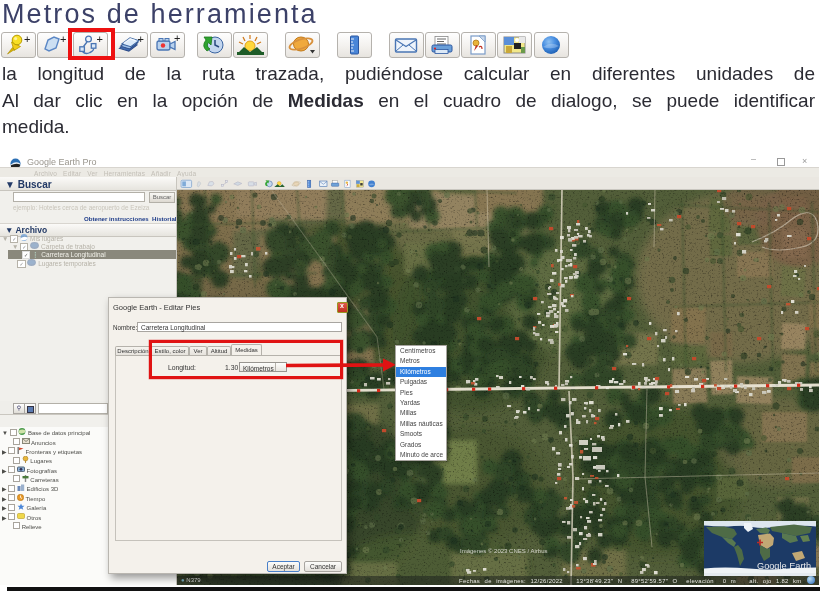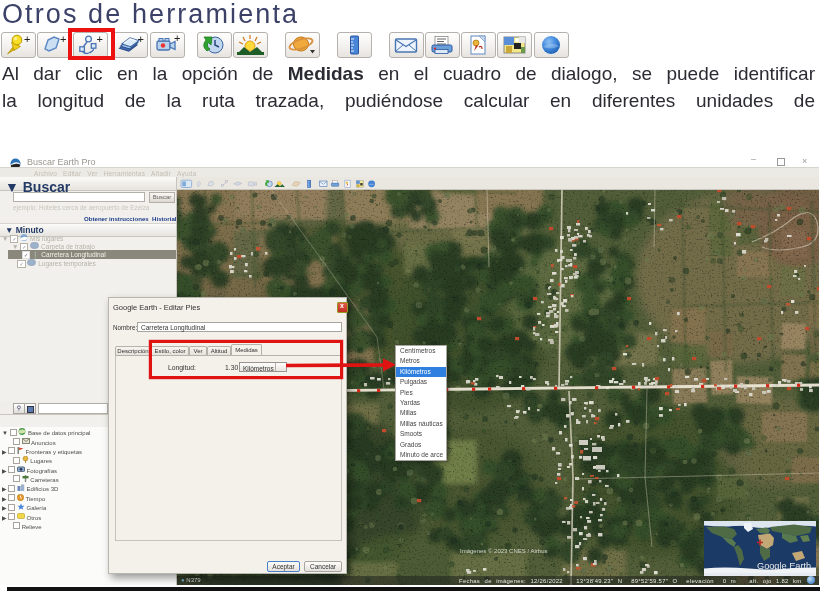--- a/index.html
+++ b/index.html
@@ -6,21 +6,21 @@
 .abs{position:absolute}
 .tbtn{position:absolute;top:32px;width:35px;height:26px;border:1px solid #b5b2ad;border-radius:3px;background:linear-gradient(#fefefe,#f3f1ee 55%,#e7e4df);box-sizing:border-box}
 .tbtn svg{position:absolute;left:0;top:0}
 .cb{display:inline-block;width:5px;height:5px;background:#fff;border:1px solid #a8a49c;vertical-align:-0.5px}
 .tab{position:absolute;top:48px;height:9px;background:linear-gradient(#f6f4ef,#e6e3dd);border:1px solid #b5b2ab;border-bottom:none;box-sizing:border-box;font-size:6px;color:#333;text-align:center;line-height:8px;border-radius:2px 2px 0 0}
 #tabactive{top:46px;height:11px;background:#f4f1eb;line-height:10px;z-index:3}
 .ui{height:10.4px;line-height:10.4px;padding-left:4px;white-space:nowrap;overflow:hidden}
 </style></head>
 <body>
 
-<div class="abs" style="left:2px;top:-1px;font-size:27px;letter-spacing:2.1px;color:#3c4168;">Otros de herramienta</div>
+<div class="abs" style="left:2px;top:-1px;font-size:27px;letter-spacing:2.1px;color:#3c4168;">Metros de herramienta</div>
 
 <div class="abs" id="topbar" style="left:0;top:0;width:824px;height:60px">
   <div class="tbtn" style="left:1px" id="b1">
       <svg width="33" height="24" viewBox="0 0 33 24">
         <path d="M9.5 9 L18.5 13.5 L12 17.5 Z" fill="#f2cd1a" stroke="#b89b00" stroke-width="0.8"></path>
         <circle cx="15" cy="7" r="4.8" fill="#f8df25" stroke="#b89b00" stroke-width="1"></circle>
         <circle cx="13.6" cy="5.6" r="1.6" fill="#fdf29a"></circle>
         <path d="M10.5 14.5 L5.5 21 L12.5 16.5 Z" fill="#d8b400" stroke="#a88800" stroke-width="0.6"></path>
         <text x="22" y="10" font-size="11" font-family="Liberation Sans" fill="#222">+</text>
       </svg>
@@ -153,51 +153,52 @@
         </defs>
         <circle cx="16" cy="12" r="9" fill="url(#ball)"></circle>
         <path d="M8 14 Q16 8 24 13 Q17 17 8 14" fill="#fff" opacity="0.25"></path>
       </svg>
     </div>
 
   <div class="abs" style="left:68px;top:28px;width:47px;height:32px;border:4px solid #e11;box-sizing:border-box"></div>
 </div>
 
 <div class="abs" style="left:2px;top:63px;width:813px;font-size:19px;color:#2b2b33;">
+  <div style="text-align:justify;text-align-last:justify;height:26.5px">la longitud de la ruta trazada, pudiéndose calcular en diferentes unidades de</div>
   <div style="text-align:justify;text-align-last:justify;height:26.5px">Al dar clic en la opción de <b>Medidas</b> en el cuadro de dialogo, se puede identificar</div>
-  <div style="text-align:justify;text-align-last:justify;height:26.5px">la longitud de la ruta trazada, pudiéndose calcular en diferentes unidades de</div>
+  <div style="height:26.5px">medida.</div>
 </div>
 
 <div class="abs" id="shot" style="left:0;top:150px;width:820px;height:436px;background:#fff">
 
   <div class="abs" style="left:10px;top:5px;width:11px;height:11px"><svg width="11" height="11" viewBox="0 0 12 12">
         <circle cx="6" cy="6" r="5.5" fill="#2b6fb4"></circle>
         <path d="M1 7 Q6 3 11 6 L11 8 Q6 11 1 9 Z" fill="#fff" opacity="0.9"></path>
         <path d="M1 8 Q6 5 11 7 L11 9 Q6 12 1 10 Z" fill="#222"></path>
       </svg></div>
-  <div class="abs" style="left:27px;top:7px;font-size:9px;color:#9a968e">Buscar Earth Pro</div>
+  <div class="abs" style="left:27px;top:7px;font-size:9px;color:#9a968e">Google Earth Pro</div>
   <div class="abs" style="left:751px;top:4px;font-size:9px;color:#999">–</div>
   <div class="abs" style="left:777px;top:8px;width:6px;height:6px;border:1px solid #999"></div>
   <div class="abs" style="left:802px;top:5.5px;font-size:9px;color:#999">×</div>
 
   <div class="abs" style="left:0;top:17px;width:819px;height:10px;background:#eceae4;border-top:1px solid #d8d5cf"></div>
   <div class="abs" style="left:34px;top:19.5px;font-size:6.5px;color:#c2beb6;letter-spacing:0.2px">Archivo&nbsp;&nbsp;&nbsp;Editar&nbsp;&nbsp;&nbsp;Ver&nbsp;&nbsp;&nbsp;Herramientas&nbsp;&nbsp;&nbsp;Añadir&nbsp;&nbsp;&nbsp;Ayuda</div>
 
   <div class="abs" id="sidebar" style="left:0;top:27px;width:177px;height:408px;background:#f1f0ec;border-right:1px solid #c8c5be;box-sizing:border-box;overflow:hidden">
 
     <div class="abs" style="left:0;top:0;width:176px;height:13px;background:linear-gradient(#fbfaf8,#e6e4de);border-bottom:1px solid #c8c5be">
-        <span style="position:absolute;left:5px;top:2px;font-size:14px;font-weight:bold;color:#233a66">▼ Buscar</span>
+        <span style="position:absolute;left:5px;top:2px;font-size:10px;font-weight:bold;color:#233a66">▼ Buscar</span>
       </div>
     <input-box class="abs" style="left:13px;top:15px;width:130px;height:8px;background:#fff;border:1px solid #b3b0a8;display:block"></input-box>
     <div class="abs" style="left:149px;top:15px;width:24px;height:9px;background:linear-gradient(#f8f7f4,#ddd9d1);border:1px solid #b3b0a8;font-size:6px;color:#666;text-align:center;line-height:9px">Buscar</div>
     <div class="abs" style="left:13px;top:27px;font-size:6.4px;color:#c9c5bb">ejemplo: Hoteles cerca de aeropuerto de Ezeiza</div>
     <div class="abs" style="left:84px;top:37.5px;font-size:6.1px;font-weight:bold;color:#1c3a88;white-space:nowrap">Obtener instrucciones&nbsp;&nbsp;<span>Historial</span></div>
 
     <div class="abs" style="left:0;top:46px;width:176px;height:12px;background:linear-gradient(#fbfaf8,#e6e4de);border-top:1px solid #d8d5cf;border-bottom:1px solid #c8c5be">
-        <span style="position:absolute;left:5px;top:1px;font-size:8.5px;font-weight:bold;color:#233a66">▼ Minuto</span>
+        <span style="position:absolute;left:5px;top:1px;font-size:8.5px;font-weight:bold;color:#233a66">▼ Archivo</span>
       </div>
     <div class="abs" style="left:2px;top:57px;font-size:6.5px;color:#b6b2a8;white-space:nowrap">▼ <span style="border:1px solid #b6b2a8;background:#fff;color:#888;font-size:5px;padding:0 1px">✓</span> <svg width="8" height="7">
           <circle cx="4" cy="3.5" r="3.4" fill="#3a7fd0" opacity="0.55"></circle>
           <path d="M0.6 4.5 Q4 1.5 7.4 3.6 L7.4 5 Q4 7 0.6 5.8 Z" fill="#fff"></path>
         </svg> Mis lugares</div>
     <div class="abs" style="left:12px;top:65px;font-size:6.5px;color:#b6b2a8;white-space:nowrap">▼ <span style="border:1px solid #b6b2a8;background:#fff;color:#888;font-size:5px;padding:0 1px">✓</span> <svg width="9" height="7">
           <ellipse cx="4.5" cy="3.5" rx="4.4" ry="3.4" fill="#4a6a9a" opacity="0.5"></ellipse>
           <ellipse cx="4.5" cy="3.2" rx="3.2" ry="2" fill="#9ab8d8" opacity="0.5"></ellipse>
         </svg> Carpeta de trabajo</div>
     <div class="abs" style="left:8px;top:73px;width:168px;height:9px;background:#8a887c"></div>

